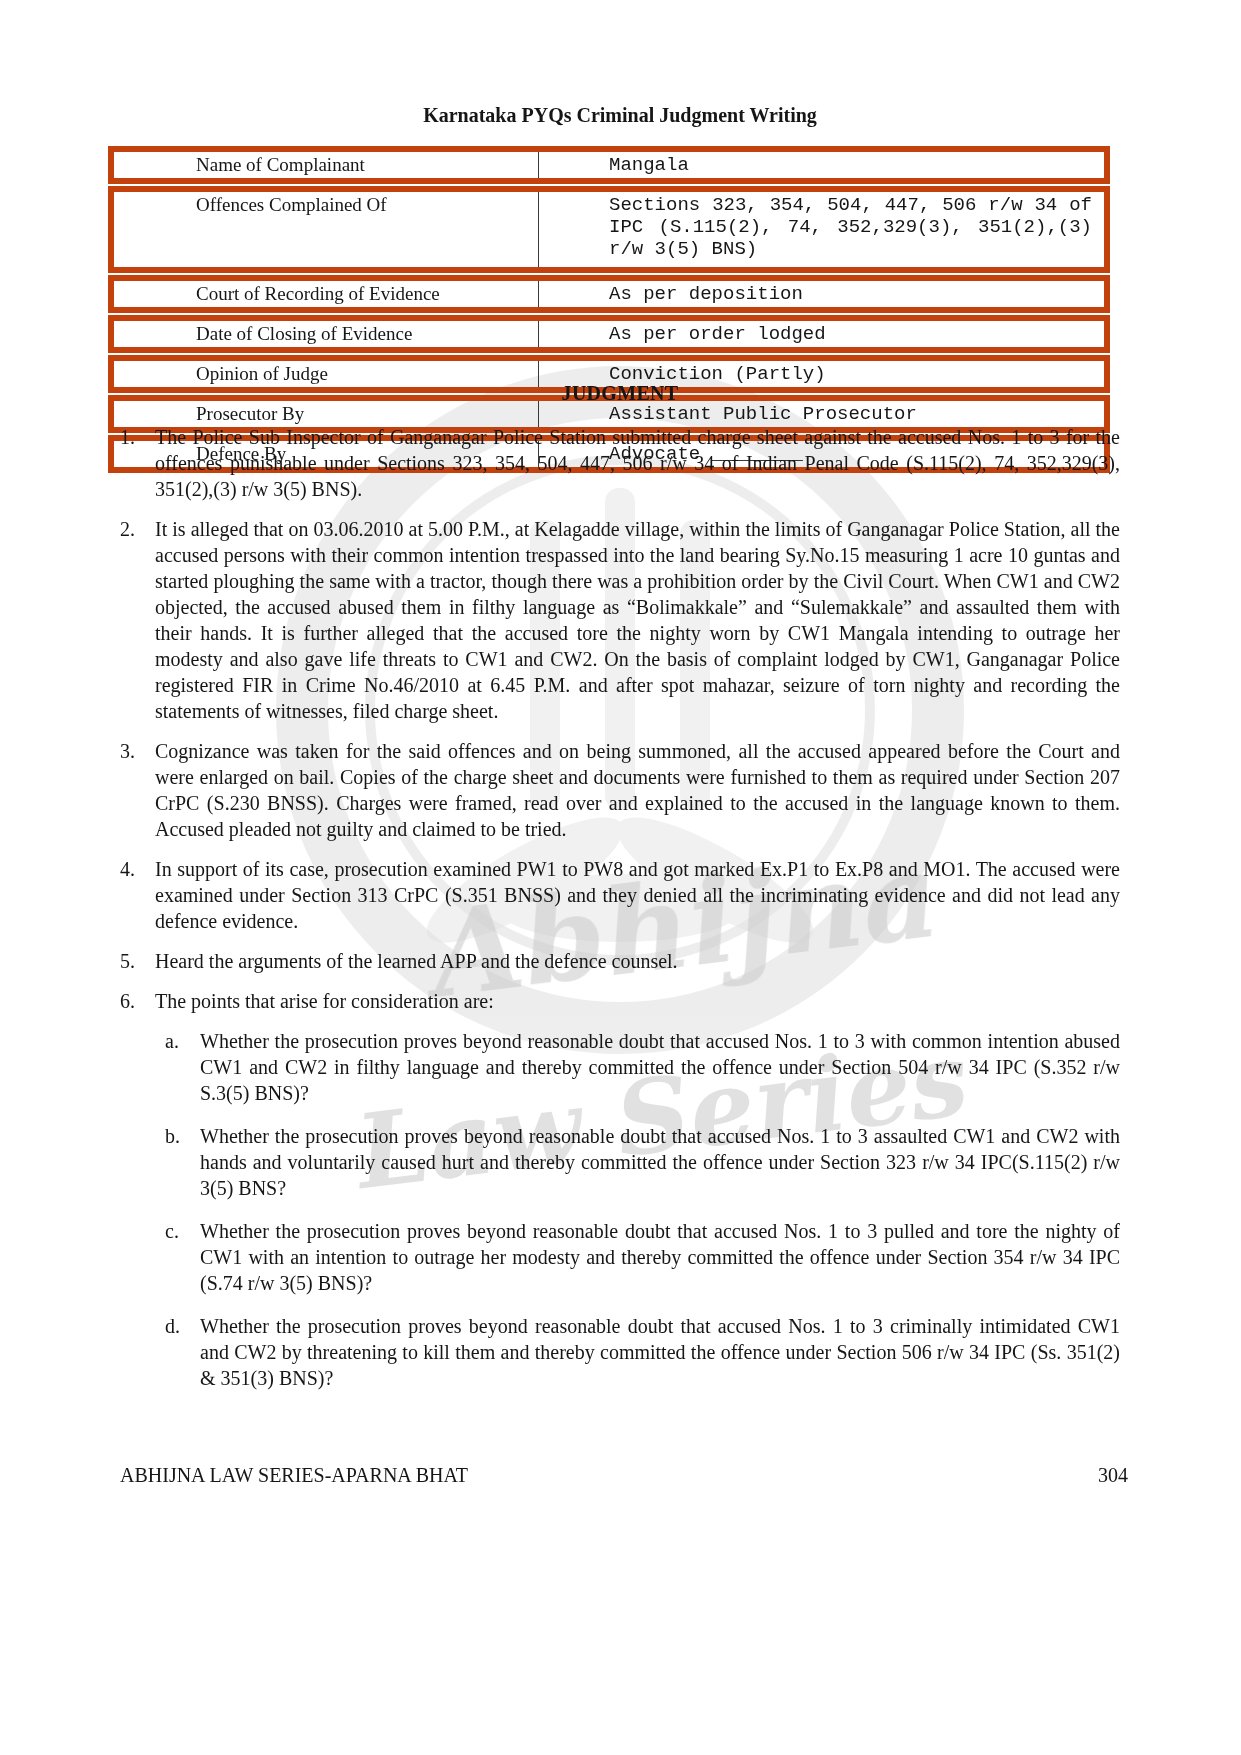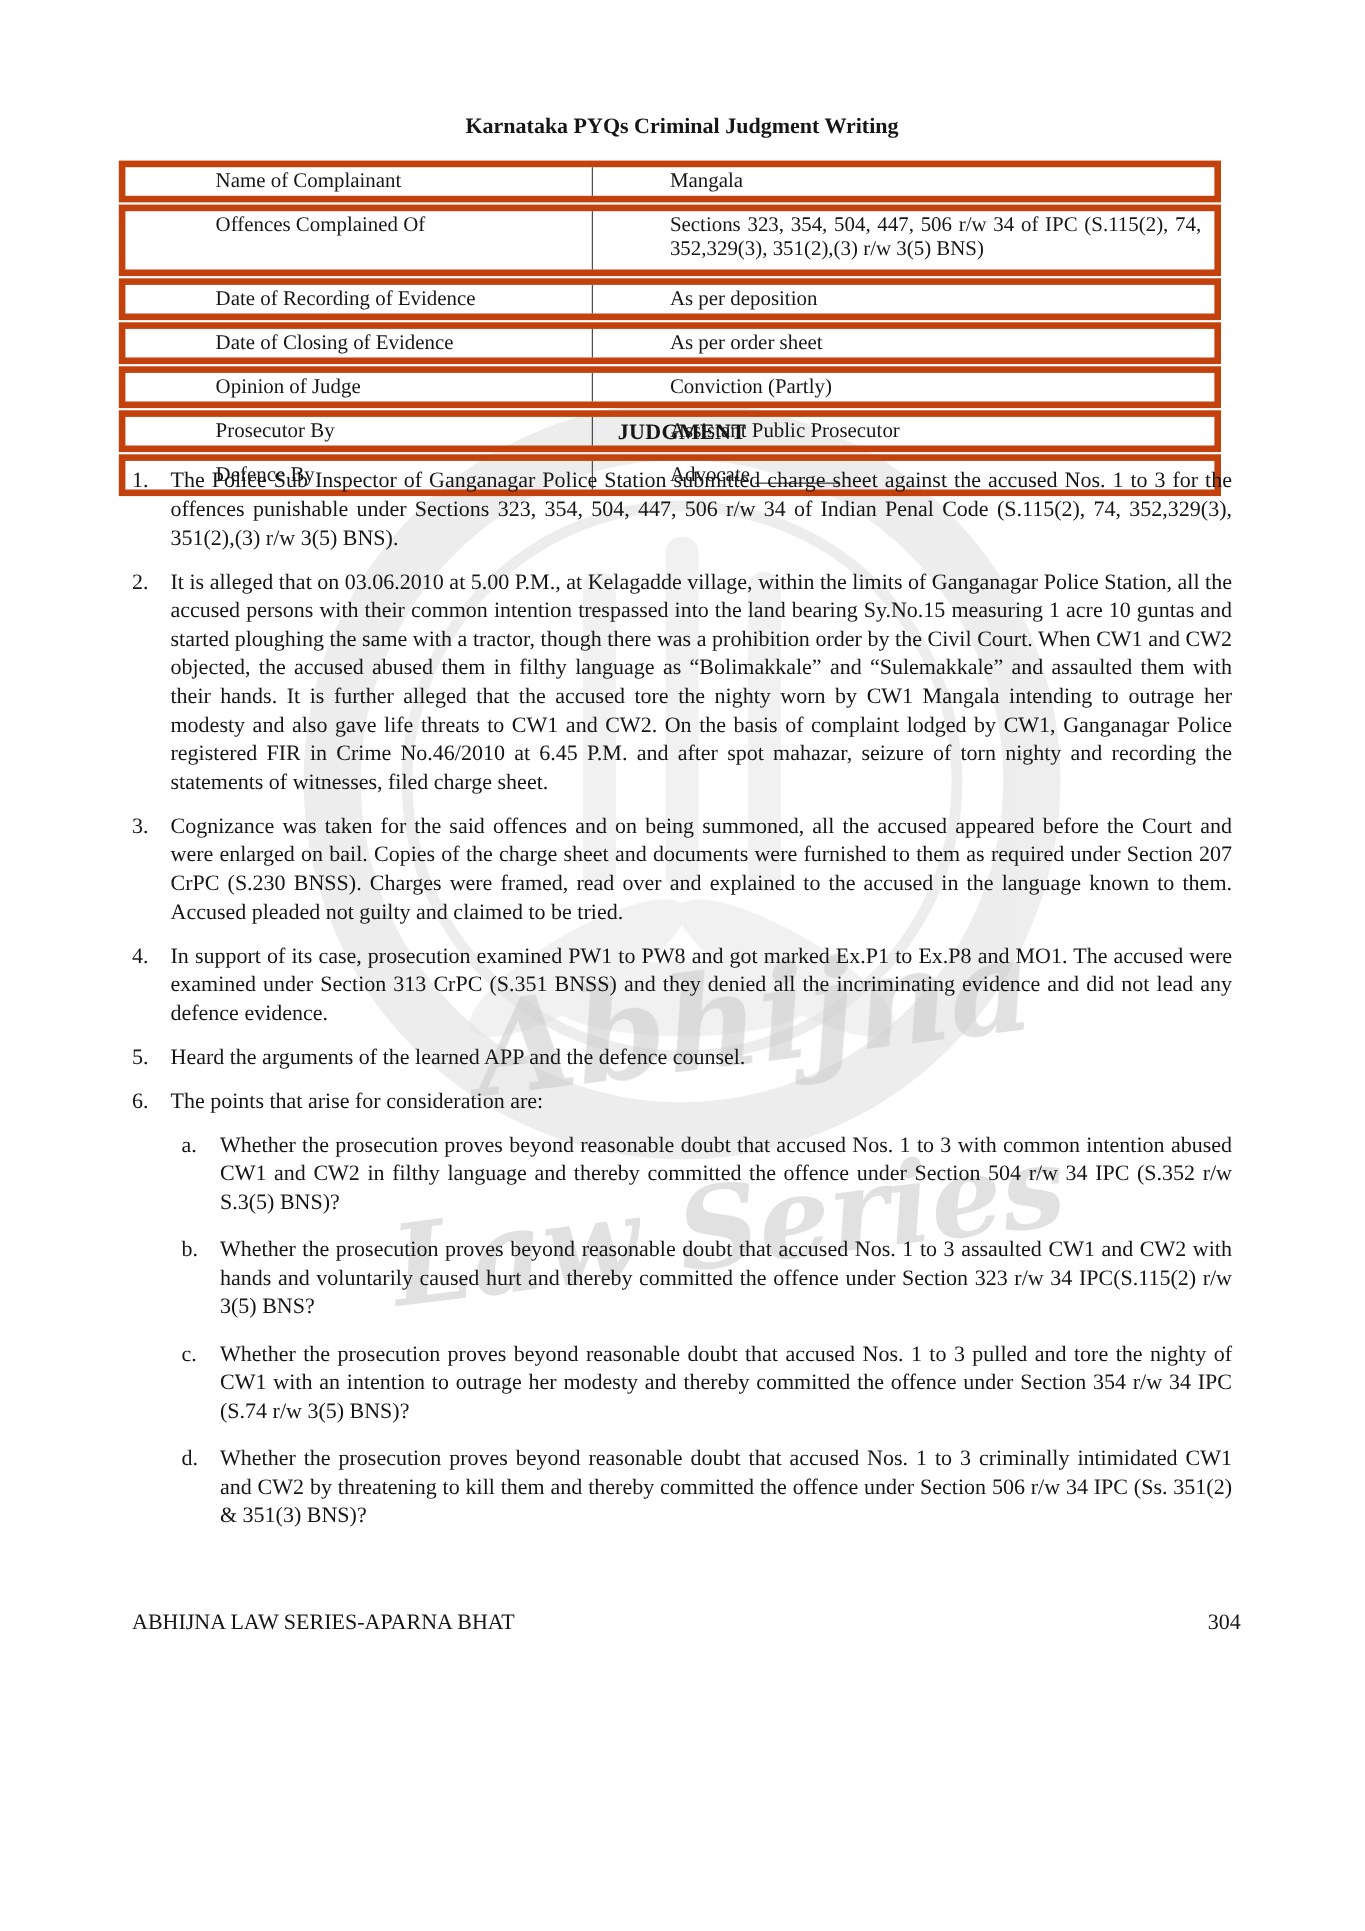--- a/index.html
+++ b/index.html
@@ -26,21 +26,21 @@
     position:absolute; top:104px; left:120px; width:1000px;
     text-align:center; font-weight:bold; font-size:20px;
   }
 
   .case-table { position:absolute; top:146px; left:108px; width:1002px; font-size:19px; line-height:22px; }
   .ct-row { display:flex; border:6px solid #c2410c; margin-bottom:2px; }
   .ct-label {
     width:425px; flex-shrink:0; border-right:1px solid #3a3a3a;
     padding:2px 8px 2px 82px; box-sizing:border-box;
   }
-  .ct-value { flex:1; padding:2px 12px 2px 70px; text-align:justify; }
+  .ct-value { flex:1; padding:2px 12px 2px 70px; text-align:justify;font-family:Liberation Mono, monospace; }
   .ct-row-offences .ct-value { padding-bottom:7px; }
 
   .judgment-heading {
     position:absolute; top:382px; left:120px; width:1000px;
     text-align:center; font-weight:bold; font-size:20px; letter-spacing:0.3px;
   }
 
   .paras {
     position:absolute; top:424px; left:120px; width:1000px;
     font-size:20px; line-height:26px;
@@ -91,26 +91,26 @@
     <div class="case-table">
       <div class="ct-row">
         <div class="ct-label">Name of Complainant</div>
         <div class="ct-value">Mangala</div>
       </div>
       <div class="ct-row ct-row-offences">
         <div class="ct-label">Offences Complained Of</div>
         <div class="ct-value">Sections 323, 354, 504, 447, 506 r/w 34 of IPC (S.115(2), 74, 352,329(3), 351(2),(3) r/w 3(5) BNS)</div>
       </div>
       <div class="ct-row">
-        <div class="ct-label">Date of Recording of Evidence</div>
+        <div class="ct-label">Court of Recording of Evidence</div>
         <div class="ct-value">As per deposition</div>
       </div>
       <div class="ct-row">
         <div class="ct-label">Date of Closing of Evidence</div>
-        <div class="ct-value">As per order sheet</div>
+        <div class="ct-value">As per order lodged</div>
       </div>
       <div class="ct-row">
         <div class="ct-label">Opinion of Judge</div>
         <div class="ct-value">Conviction (Partly)</div>
       </div>
       <div class="ct-row">
         <div class="ct-label">Prosecutor By</div>
         <div class="ct-value">Assistant Public Prosecutor</div>
       </div>
       <div class="ct-row">

